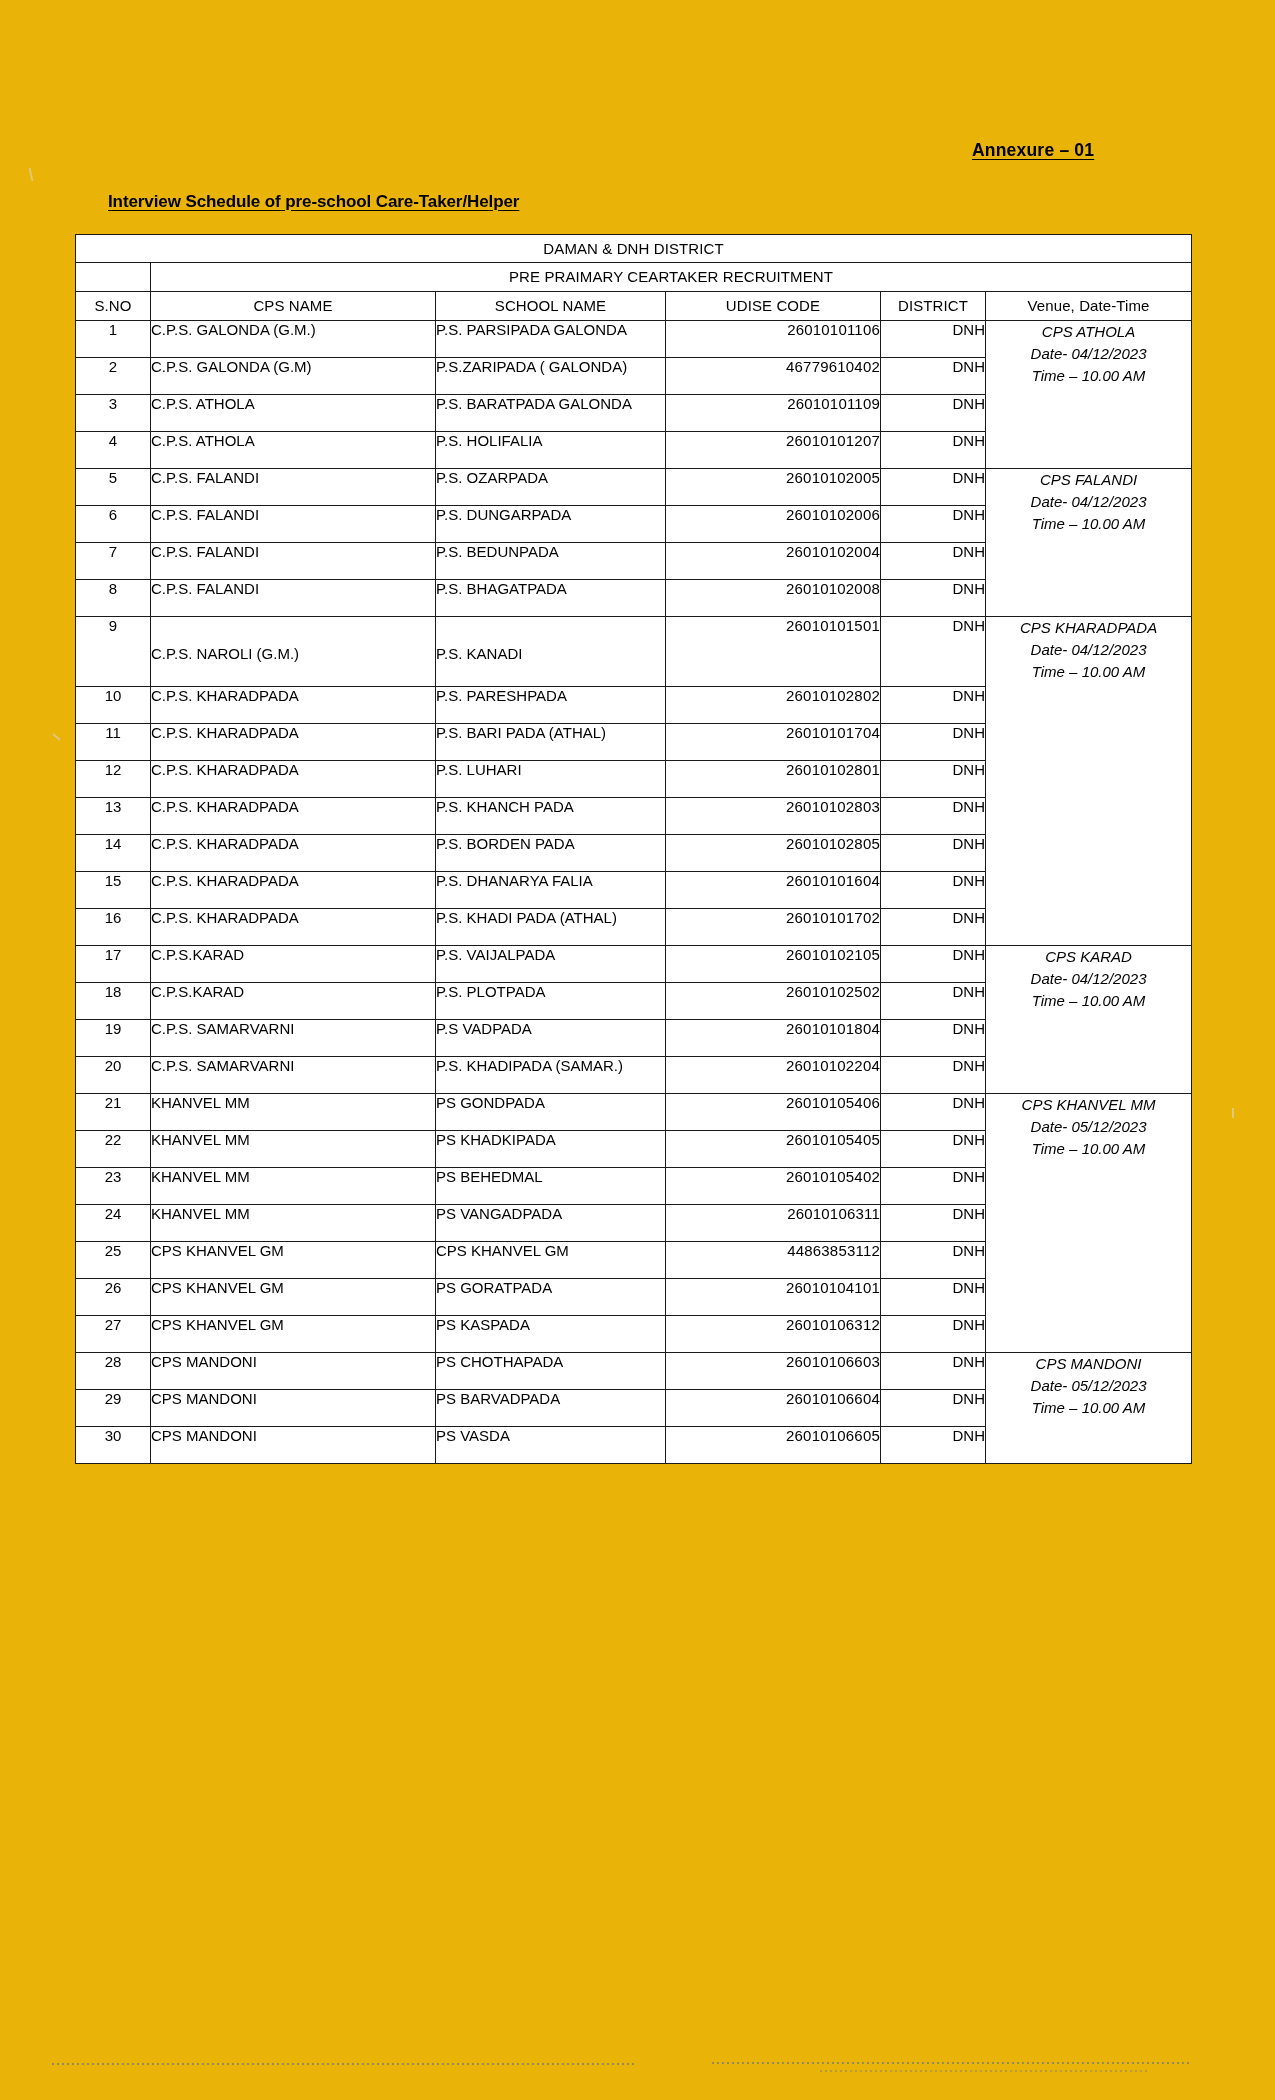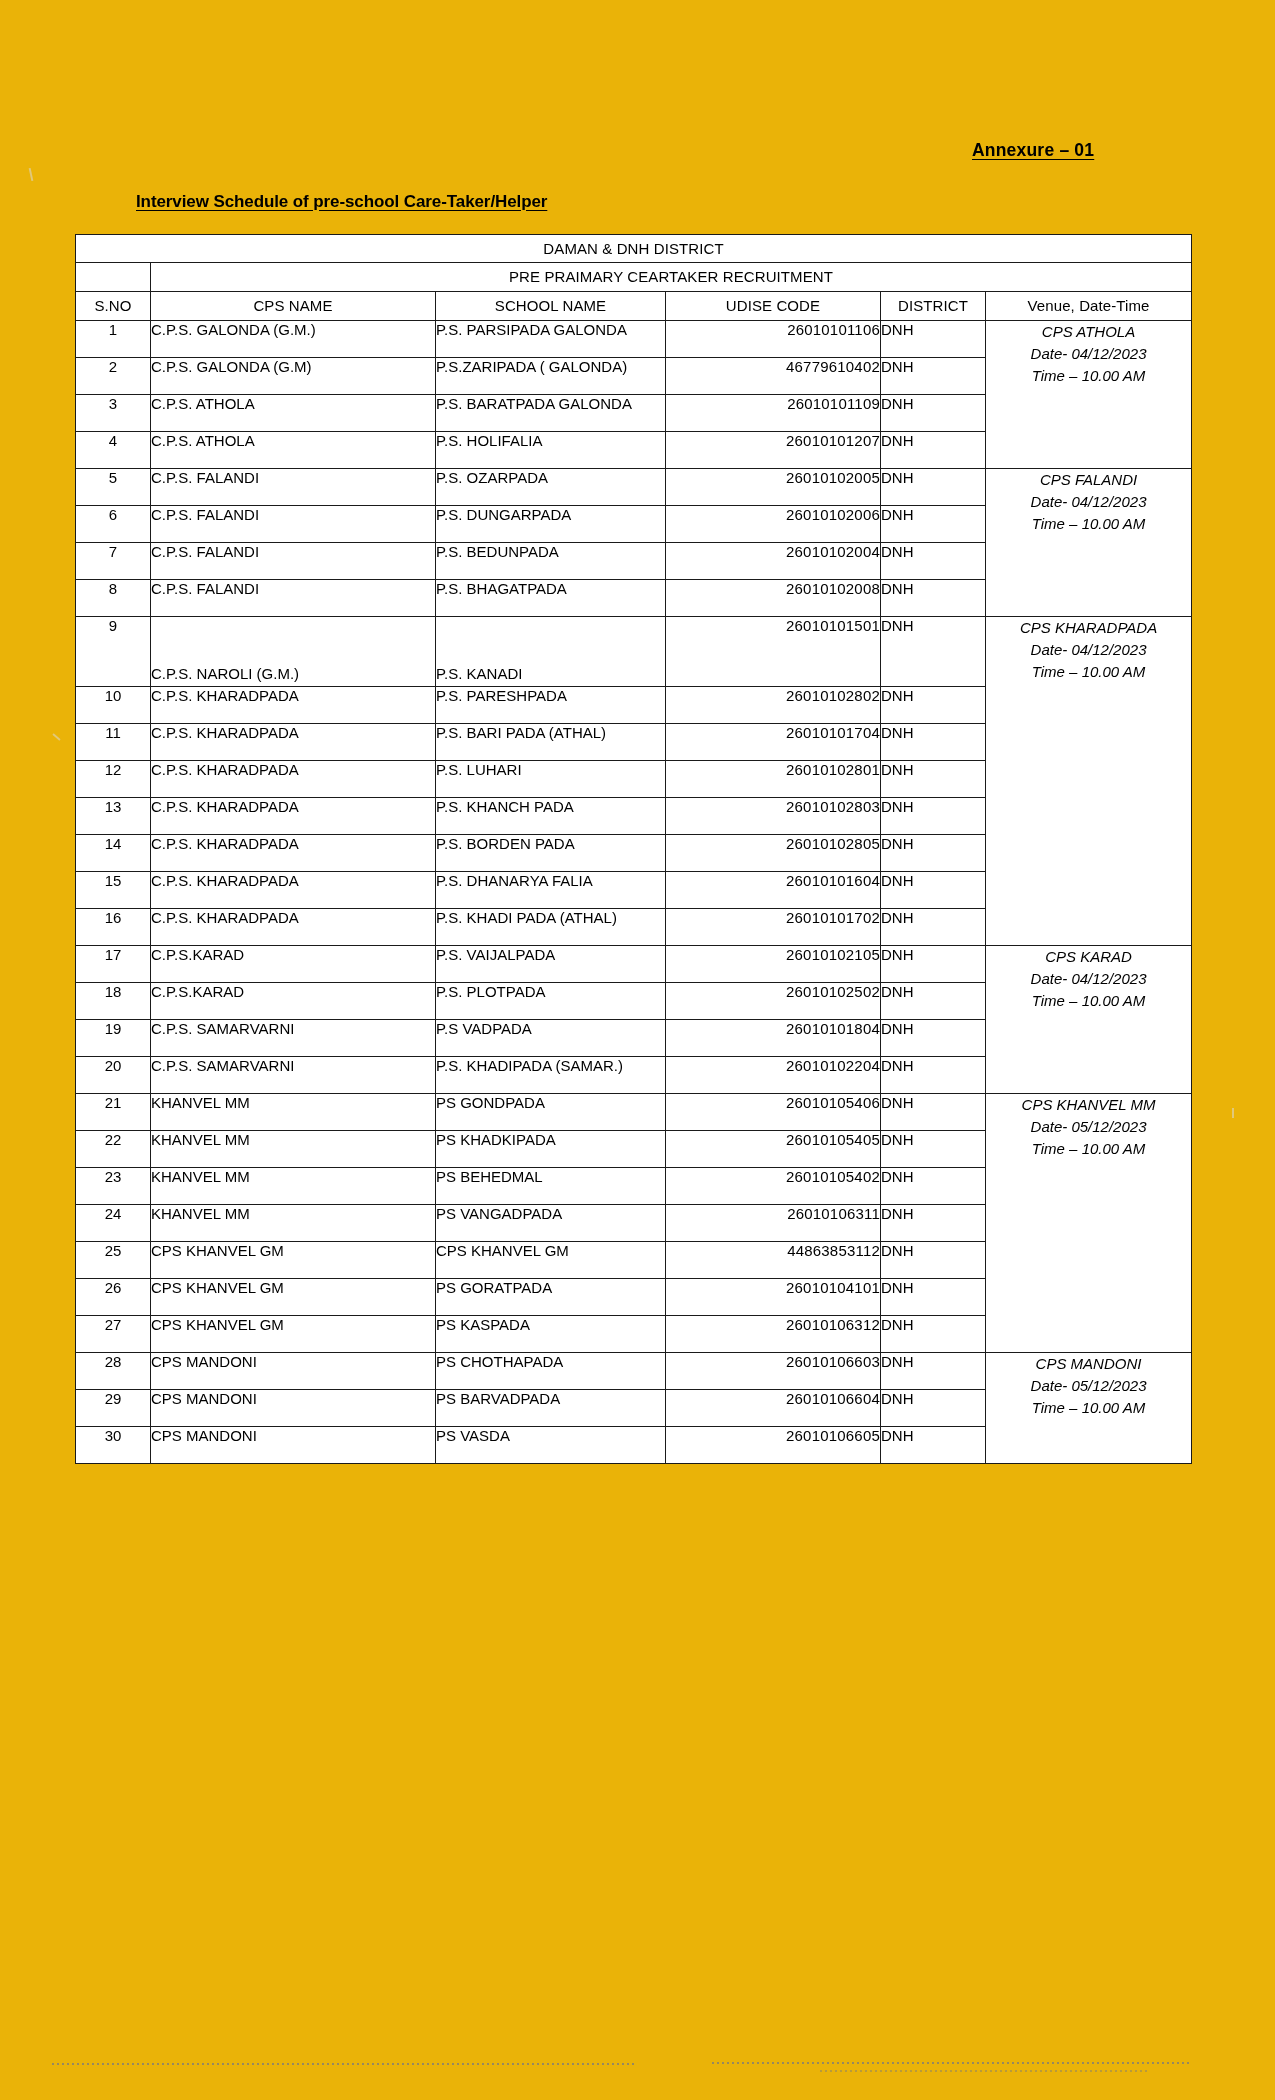--- a/index.html
+++ b/index.html
@@ -47,21 +47,20 @@
   .doc-title {
     position: absolute;
     left: 108px;
     top: 192px;
     font-size: 17px;
     font-weight: bold;
     letter-spacing: -.1px;
     text-decoration: underline;
     text-underline-offset: 3px;
     white-space: nowrap;
-    margin-left: 28px;
   }
 
   .table-wrap {
     position: absolute;
     left: 75px;
     top: 234px;
     width: 1116px;
   }
 
   table.sched {
@@ -125,39 +124,39 @@
     white-space: nowrap;
   }
   td.udise {
     text-align: right;
     vertical-align: bottom;
     padding: 0 9px 5px 0;
     font-size: 15.5px;
     letter-spacing: .2px;
   }
   td.district {
-    text-align: left;
+    text-align: right;
     vertical-align: bottom;
     padding: 0 13px 5px 0;
     font-size: 15.5px;
   }
   td.venue {
     text-align: center;
     vertical-align: middle;
     font-size: 15px;
     line-height: 1.45;
     padding: 2px 4px;
     font-style: italic;
   }
   td.venue .vline { display: block; white-space: nowrap; }
 
   tr.drow { height: 37px; }
   tr.drow.tall9 { height: 70px; }
   tr.drow.tall9 td.cpsname,
-  tr.drow.tall9 td.schoolname { padding-top: 48px; }
+  tr.drow.tall9 td.schoolname { padding-top: 28px; }
 
   
   .scanline {
     position: absolute;
     height: 2px;
     background: repeating-linear-gradient(90deg,#7a7a7a 0 2px,transparent 2px 5px);
     opacity: .75;
   }
   .scanline.a { left: 52px;  top: 2063px; width: 585px; }
   .scanline.b { left: 712px; top: 2062px; width: 480px; }

